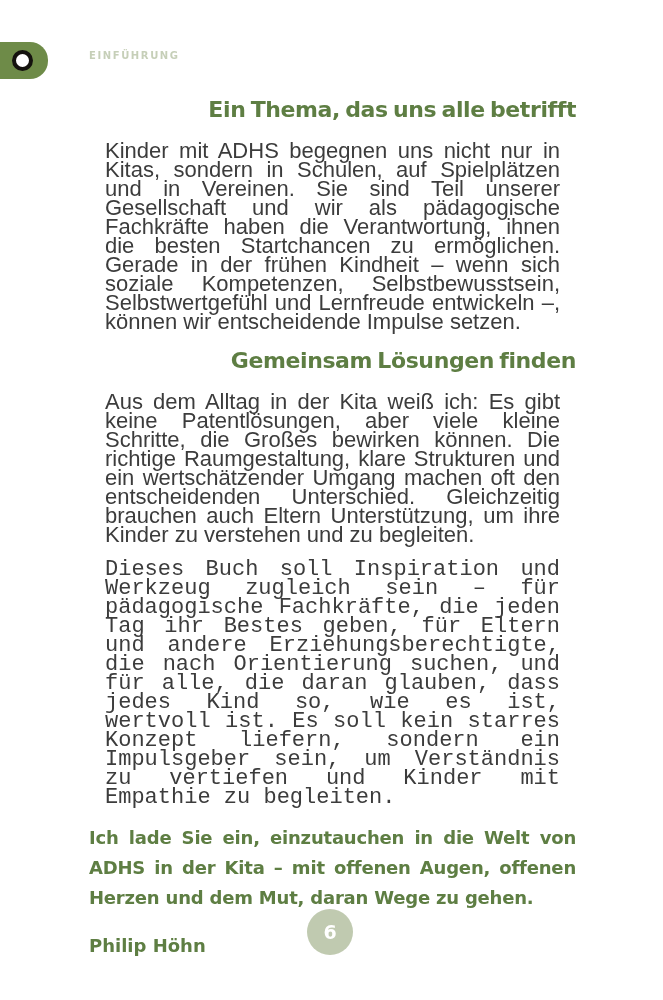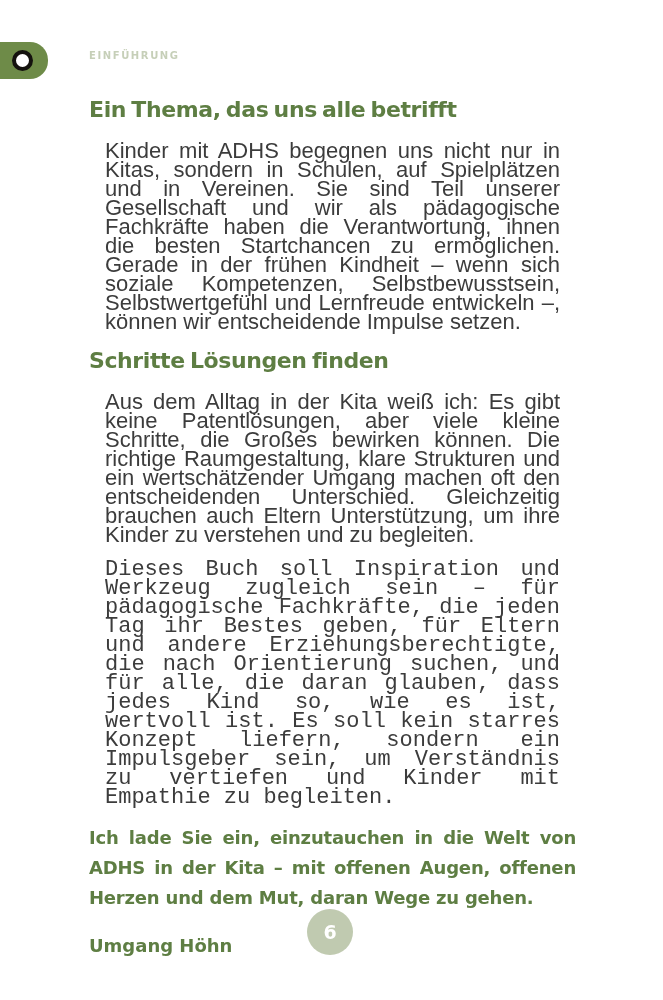--- a/index.html
+++ b/index.html
@@ -47,20 +47,21 @@
   h1.section-heading {
     margin: 0;
     margin-top: 35px;
     font-family: "DejaVu Sans", sans-serif;
     font-weight: bold;
     font-size: 22px;
     line-height: 27px;
     letter-spacing: -0.4px;
     word-spacing: -2px;
     color: #5e7e43;
+    text-align: right;
   }
   h1.second { margin-top: 15px; }
   p.body-par {
     margin: 16px;
     margin-top: 18px;
     font-size: 22px;
     line-height: 19px;
     color: #3c3c3c;
     text-align: justify;
     hyphens: auto;
@@ -108,23 +109,23 @@
 <div class="chapter-badge">
   <span class="ring"></span>
 </div>
 
 <div class="content">
   <div class="kicker">EINFÜHRUNG</div>
 
   <h1 class="section-heading">Ein Thema, das uns alle betrifft</h1>
   <p class="body-par" lang="de">Kinder mit ADHS begegnen uns nicht nur in Kitas, sondern in Schulen, auf Spielplätzen und in Vereinen. Sie sind Teil unserer Gesellschaft und wir als pädagogische Fachkräfte haben die Verantwortung, ihnen die besten Startchancen zu ermöglichen. Gerade in der frühen Kindheit – wenn sich soziale Kompetenzen, Selbstbewusstsein, Selbstwertgefühl und Lernfreude entwickeln –, können wir entscheidende Impulse setzen.</p>
 
-  <h1 class="section-heading second">Schritte Lösungen finden</h1>
+  <h1 class="section-heading second">Gemeinsam Lösungen finden</h1>
   <p class="body-par" lang="de">Aus dem Alltag in der Kita weiß ich: Es gibt keine Patentlösungen, aber viele kleine Schritte, die Großes bewirken können. Die richtige Raumgestaltung, klare Strukturen und ein wertschätzender Umgang machen oft den entscheidenden Unterschied. Gleichzeitig brauchen auch Eltern Unterstützung, um ihre Kinder zu verstehen und zu begleiten.</p>
   <p class="body-par continued" lang="de">Dieses Buch soll Inspiration und Werkzeug zugleich sein – für pädagogische Fachkräfte, die jeden Tag ihr Bestes geben, für Eltern und andere Erziehungsberechtigte, die nach Orientierung suchen, und für alle, die daran glauben, dass jedes Kind so, wie es ist, wertvoll ist. Es soll kein starres Konzept liefern, sondern ein Impulsgeber sein, um Verständnis zu vertiefen und Kinder mit Empathie zu begleiten.</p>
 
   <p class="lead">Ich lade Sie ein, einzutauchen in die Welt von ADHS in der Kita – mit offenen Augen, offenen Herzen und dem Mut, daran Wege zu gehen.</p>
-  <div class="signature">Umgang Höhn</div>
+  <div class="signature">Philip Höhn</div>
 </div>
 
 <div class="page-number-circle">
   <span>6</span>
 </div>
 
 </body></html>

